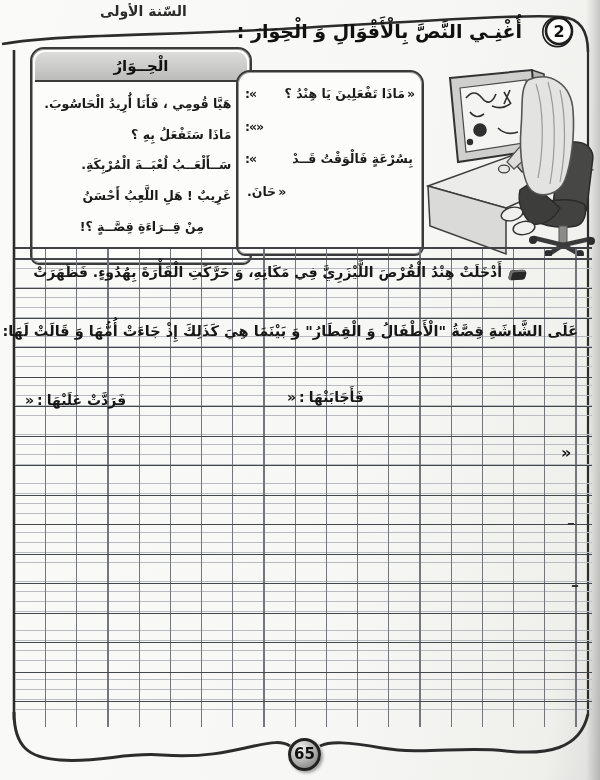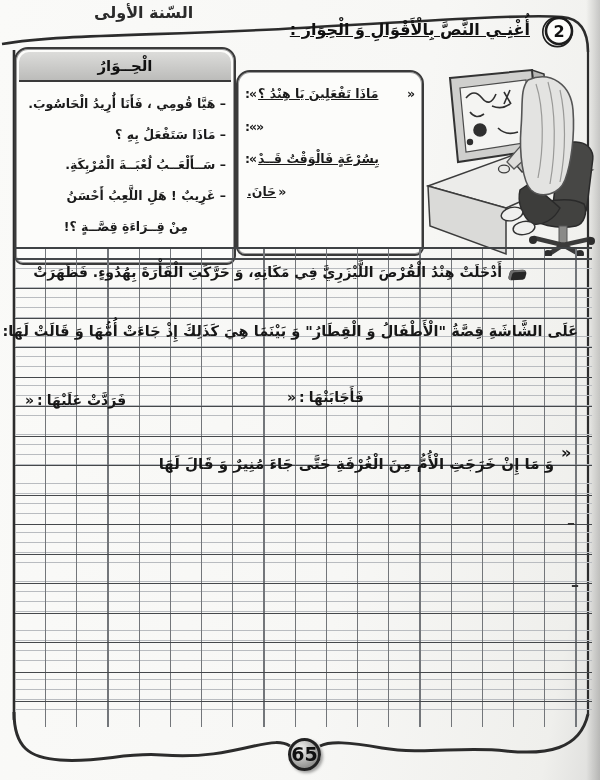--- a/index.html
+++ b/index.html
@@ -5,42 +5,42 @@
   html,body{margin:0;padding:0;background:#e9e9e7;}
   .paper{
     position:relative;width:600px;height:780px;margin:0 auto;
     background:linear-gradient(100deg,#fafaf8 0%,#f7f7f5 60%,#efefec 92%,#dddddb 100%);
     overflow:hidden;
     font-family:"DejaVu Sans",sans-serif;
     color:#1b1b1b;
   }
   .curl{position:absolute;right:0;top:0;width:14px;height:100%;
     background:linear-gradient(to right,rgba(0,0,0,0),rgba(0,0,0,.18));}
-  .grade{position:absolute;left:94px;top:3px;font-size:16px;font-weight:bold;color:#2b2b2b;}
+  .grade{position:absolute;left:100px;top:3px;font-size:14px;font-weight:bold;color:#2b2b2b;}
   svg.frame{position:absolute;left:0;top:0;pointer-events:none;}
   
-  .title-row{position:absolute;right:70px;top:20px;direction:rtl;
-    font-size:16px;font-weight:bold;white-space:nowrap;color:#111;text-decoration:underline;}
+  .title-row{position:absolute;right:78px;top:20px;direction:rtl;
+    font-size:19px;font-weight:bold;white-space:nowrap;color:#111;}
   .badge2{position:absolute;right:22px;top:12px;width:38px;height:38px;}
   
   .vbox{position:absolute;background:#fcfcfa;border:2.5px solid #3a3a3a;
     border-radius:14px 14px 9px 9px;box-shadow:inset 0 0 0 1px #9a9a9a;}
   .vbox .hd{margin:3px;height:28px;line-height:28px;text-align:center;
     font-weight:bold;font-size:15px;color:#111;
     background:linear-gradient(#dcdcda,#bcbcba);
     border-bottom:2px solid #3a3a3a;border-radius:10px 10px 0 0;}
-  .dlg{left:14px;top:47px;width:218px;height:214px;}
+  .dlg{left:30px;top:47px;width:218px;height:214px;}
   .dlg .bd{direction:rtl;text-align:right;padding:4px 8px 0 4px;
     font-size:12.5px;font-weight:bold;line-height:2.45;white-space:nowrap;}
   .dlg .bd .indent{padding-right:38px;}
   .say{left:236px;top:70px;width:184px;height:182px;}
   .say .bd{padding:6px 7px 0 7px;font-size:12.5px;font-weight:bold;line-height:2.6;}
   .srow{display:flex;direction:ltr;align-items:baseline;white-space:nowrap;}
   .srow .lead{flex:none;letter-spacing:-1px;}
-  .srow .txt{flex:1;direction:rtl;text-align:left;padding:0 2px;text-decoration:underline;}
+  .srow .txt{flex:1;direction:rtl;text-align:right;padding:0 2px;}
   .srow.short{justify-content:flex-start;}
   .srow.short .txt{flex:none;}
   
   .grid{position:absolute;left:15px;top:247px;width:577px;height:478px;
     border-top:2px solid #3f4245;
     background-image:
       repeating-linear-gradient(to bottom,transparent 0 9.5px,#45484b 9.5px 11px,transparent 11px 29.5px),
       repeating-linear-gradient(to right,transparent 0 30px,#73767a 30px 31.2px),
       repeating-linear-gradient(to bottom,transparent 0 8.9px,#b9bcc0 8.9px 9.8px);
   }
@@ -52,21 +52,21 @@
     font-weight:bold;color:#171717;white-space:nowrap;}
   .prompt .q{letter-spacing:-1px;margin-right:4px;}
   .prompt .c{margin-right:4px;}
   .qmark{position:absolute;font-weight:bold;color:#171717;letter-spacing:-1px;}
   .dash{position:absolute;font-weight:bold;color:#333;}
   
   .pbadge{position:absolute;left:288px;top:738px;width:33px;height:33px;border-radius:50%;
     background:radial-gradient(circle at 35% 28%,#f4f4f2,#8e8e8c 78%);
     border:3px solid #222;box-sizing:border-box;
     box-shadow:2px 2px 3px rgba(0,0,0,.35);
-    text-align:center;line-height:27px;font-size:19px;font-weight:bold;color:#101010;}
+    text-align:center;line-height:27px;font-size:15px;font-weight:bold;color:#101010;}
   .illus{position:absolute;left:420px;top:58px;}
 </style>
 </head>
 <body>
 
 <div class="paper">
 
   <div class="curl"></div>
 
   <div class="grade">السّنة الأولى</div>
@@ -177,21 +177,20 @@
       <span class="c">:</span>
       <span class="w">فَأَجَابَتْهَا</span>
     </div>
     <div class="prompt" style="left:10px;top:143px;font-size:14px;">
       <span class="q">»</span>
       <span class="c">:</span>
       <span class="w">فَرَدَّتْ عَلَيْهَا</span>
     </div>
 
     <div class="qmark" style="left:546px;top:194px;font-size:16px;">»</div>
-    <div class="hw" style="right:38px;top:206px;font-size:15px;">وَ مَا إِنْ خَرَجَتِ الْأُمُّ مِنَ الْغُرْفَةِ حَتَّى جَاءَ مُنِيرٌ وَ قَالَ لَهَا</div>
 
     <div class="dash" style="left:552px;top:264px;">–</div>
     <div class="dash" style="left:556px;top:326px;">–</div>
   </div>
 
   <div class="pbadge">65</div>
 
 </div>
 
 </body></html>

